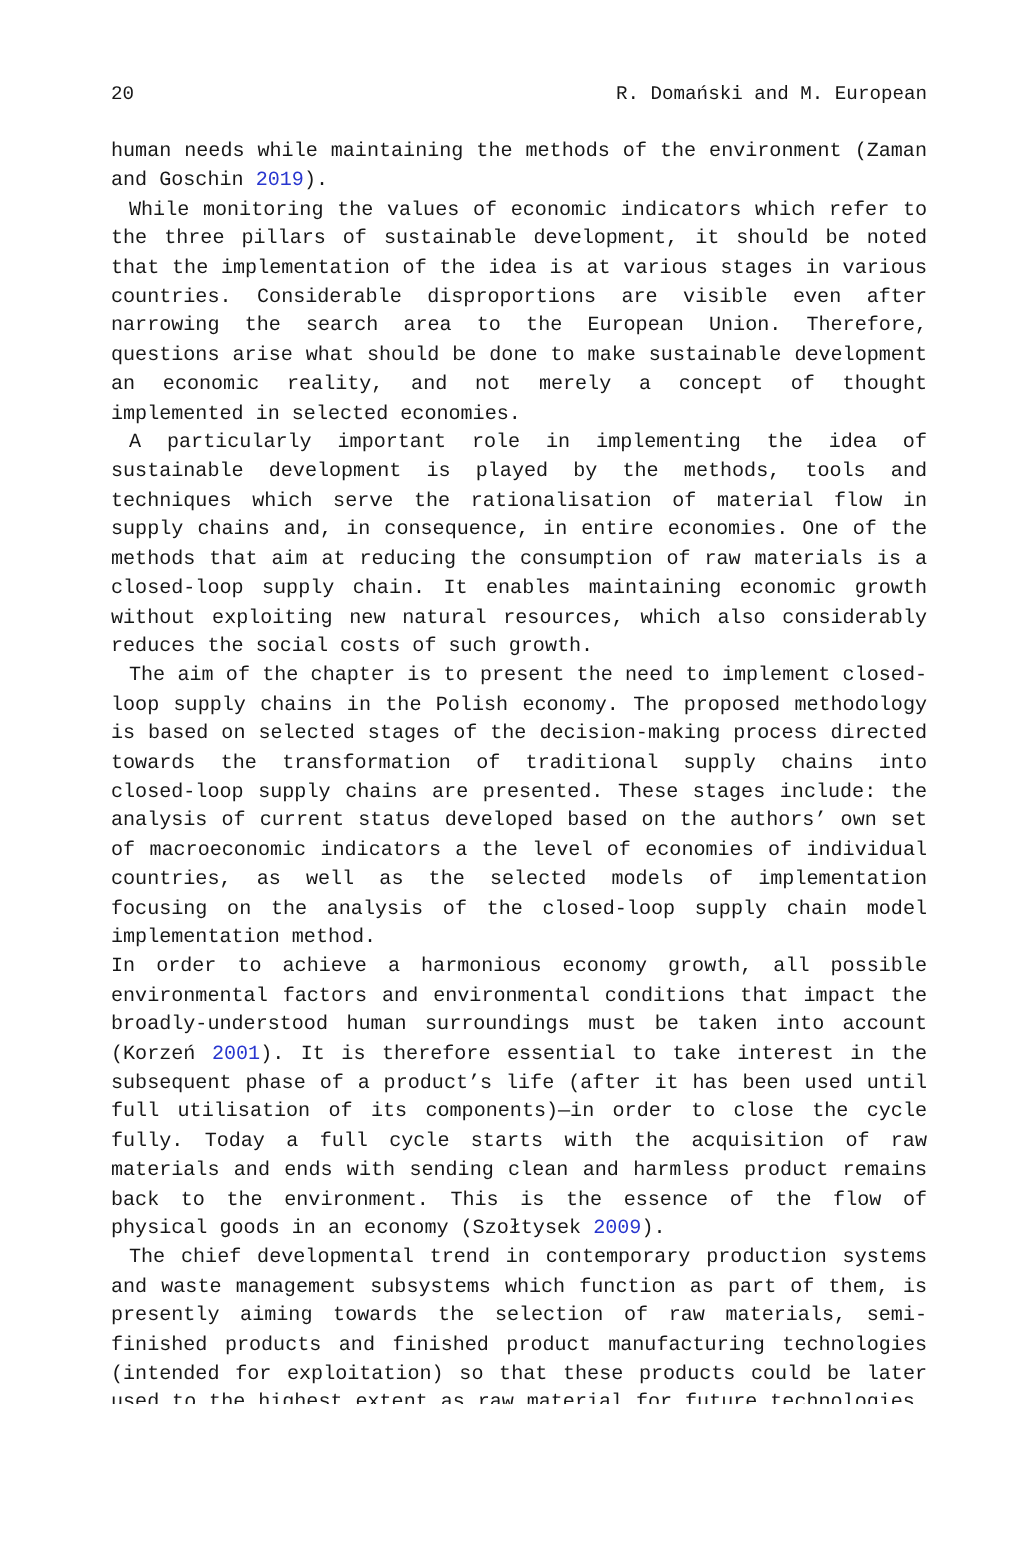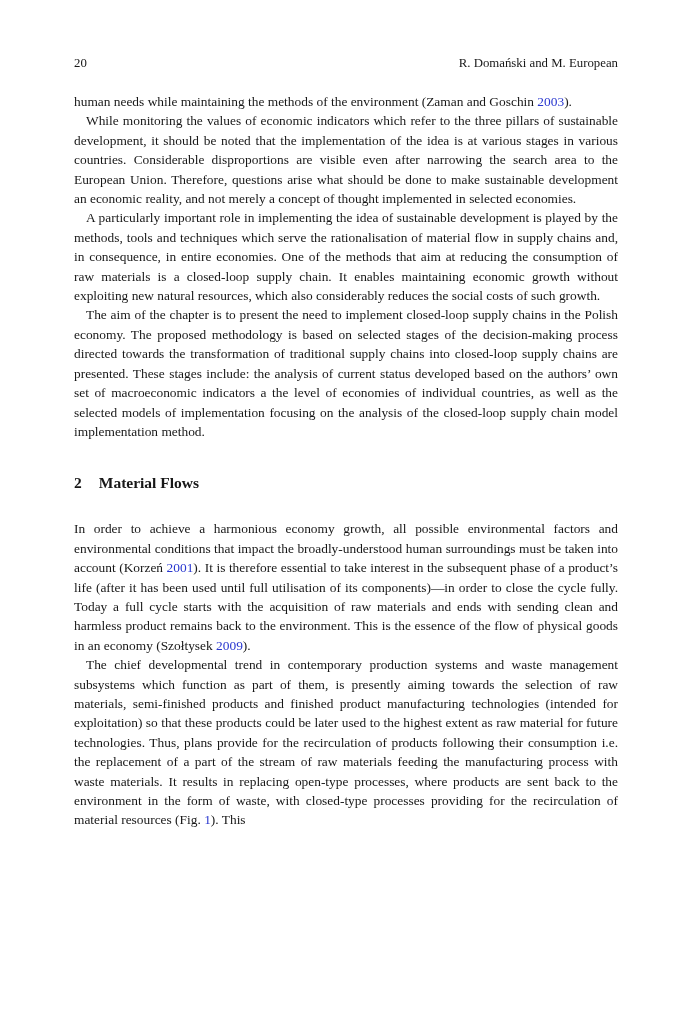--- a/index.html
+++ b/index.html
@@ -8,21 +8,21 @@
     background: #ffffff;
   }
   .page {
     position: relative;
     width: 683px;
     height: 936px;
     background: #ffffff;
     overflow: hidden;
     box-sizing: border-box;
     padding: 56px 65px 0 74px;
-    font-family: Liberation Serif, serif;
+    font-family: Liberation Mono, monospace;
     color: #171717;
   }
   .page-header {
     display: flex;
     justify-content: space-between;
     align-items: baseline;
     font-size: 12.8px;
     line-height: 14px;
     margin-bottom: 22px;
   }
@@ -55,21 +55,20 @@
 </style>
 </head>
 <body>
 
 <div class="page">
   <div class="page-header">
     <span>20</span>
     <span>R. Domański and M. European</span>
   </div>
   <div class="page-body">
-      <p class="para"><span>human needs while maintaining the methods of the environment (Zaman and Goschin </span><span class="ref-link">2003</span><span>).</span></p>
+      <p class="para"><span>human needs while maintaining the methods of the environment (Zaman and Goschin </span><span class="ref-link">2019</span><span>).</span></p>
       <p class="para indent"><span>While monitoring the values of economic indicators which refer to the three pillars of sustainable development, it should be noted that the implementation of the idea is at various stages in various countries. Considerable disproportions are visible even after narrowing the search area to the European Union. Therefore, questions arise what should be done to make sustainable development an economic reality, and not merely a concept of thought implemented in selected economies.</span></p>
       <p class="para indent"><span>A particularly important role in implementing the idea of sustainable development is played by the methods, tools and techniques which serve the rationalisation of material flow in supply chains and, in consequence, in entire economies. One of the methods that aim at reducing the consumption of raw materials is a closed-loop supply chain. It enables maintaining economic growth without exploiting new natural resources, which also considerably reduces the social costs of such growth.</span></p>
       <p class="para indent"><span>The aim of the chapter is to present the need to implement closed-loop supply chains in the Polish economy. The proposed methodology is based on selected stages of the decision-making process directed towards the transformation of traditional supply chains into closed-loop supply chains are presented. These stages include: the analysis of current status developed based on the authors’ own set of macroeconomic indicators a the level of economies of individual countries, as well as the selected models of implementation focusing on the analysis of the closed-loop supply chain model implementation method.</span></p>
-      <h2 class="section-heading"><span class="sec-num">2</span><span>Material Flows</span></h2>
       <p class="para"><span>In order to achieve a harmonious economy growth, all possible environmental factors and environmental conditions that impact the broadly-understood human surroundings must be taken into account (Korzeń </span><span class="ref-link">2001</span><span>). It is therefore essential to take interest in the subsequent phase of a product’s life (after it has been used until full utilisation of its components)—in order to close the cycle fully. Today a full cycle starts with the acquisition of raw materials and ends with sending clean and harmless product remains back to the environment. This is the essence of the flow of physical goods in an economy (Szołtysek </span><span class="ref-link">2009</span><span>).</span></p>
       <p class="para indent"><span>The chief developmental trend in contemporary production systems and waste management subsystems which function as part of them, is presently aiming towards the selection of raw materials, semi-finished products and finished product manufacturing technologies (intended for exploitation) so that these products could be later used to the highest extent as raw material for future technologies. Thus, plans provide for the recirculation of products following their consumption i.e. the replacement of a part of the stream of raw materials feeding the manufacturing process with waste materials. It results in replacing open-type processes, where products are sent back to the environment in the form of waste, with closed-type processes providing for the recirculation of material resources (Fig. </span><span class="ref-link">1</span><span>). This</span></p>
     </div>
 </div>
 
 </body></html>

